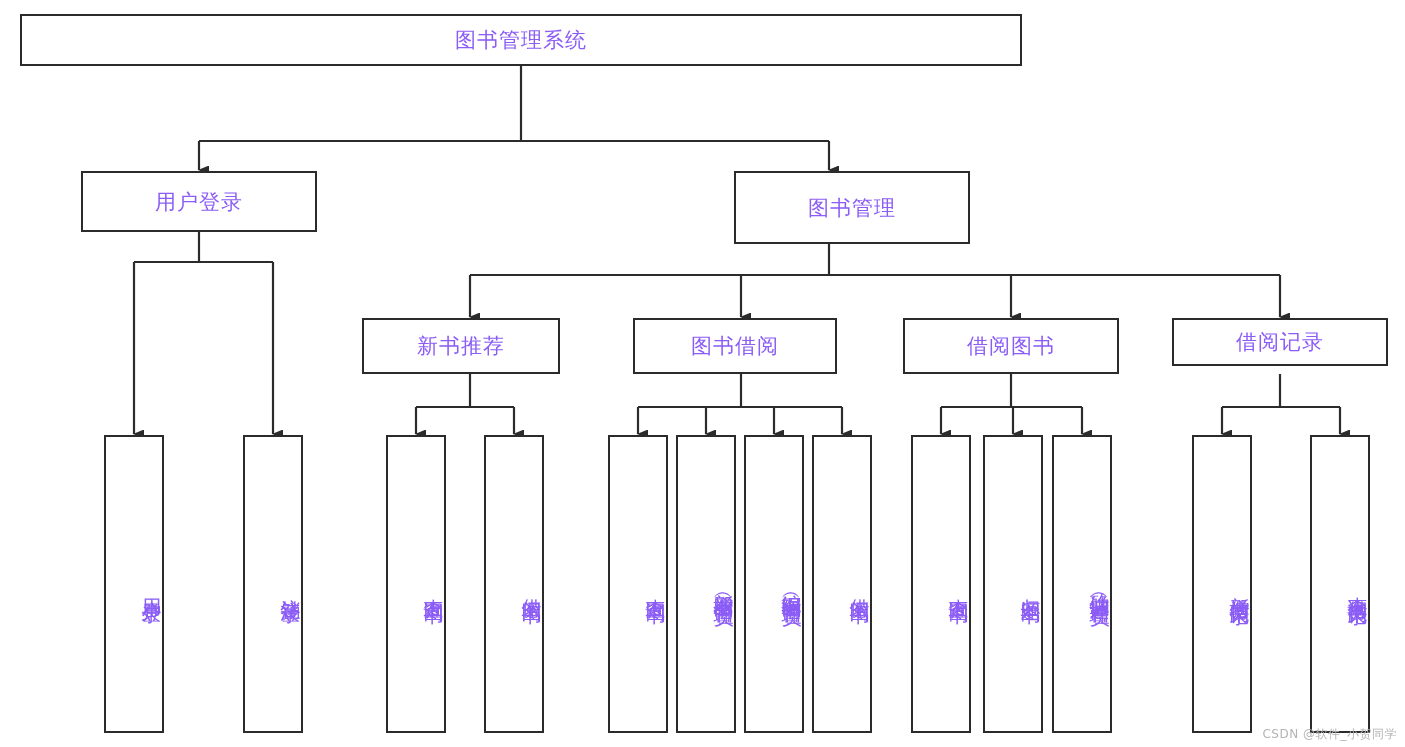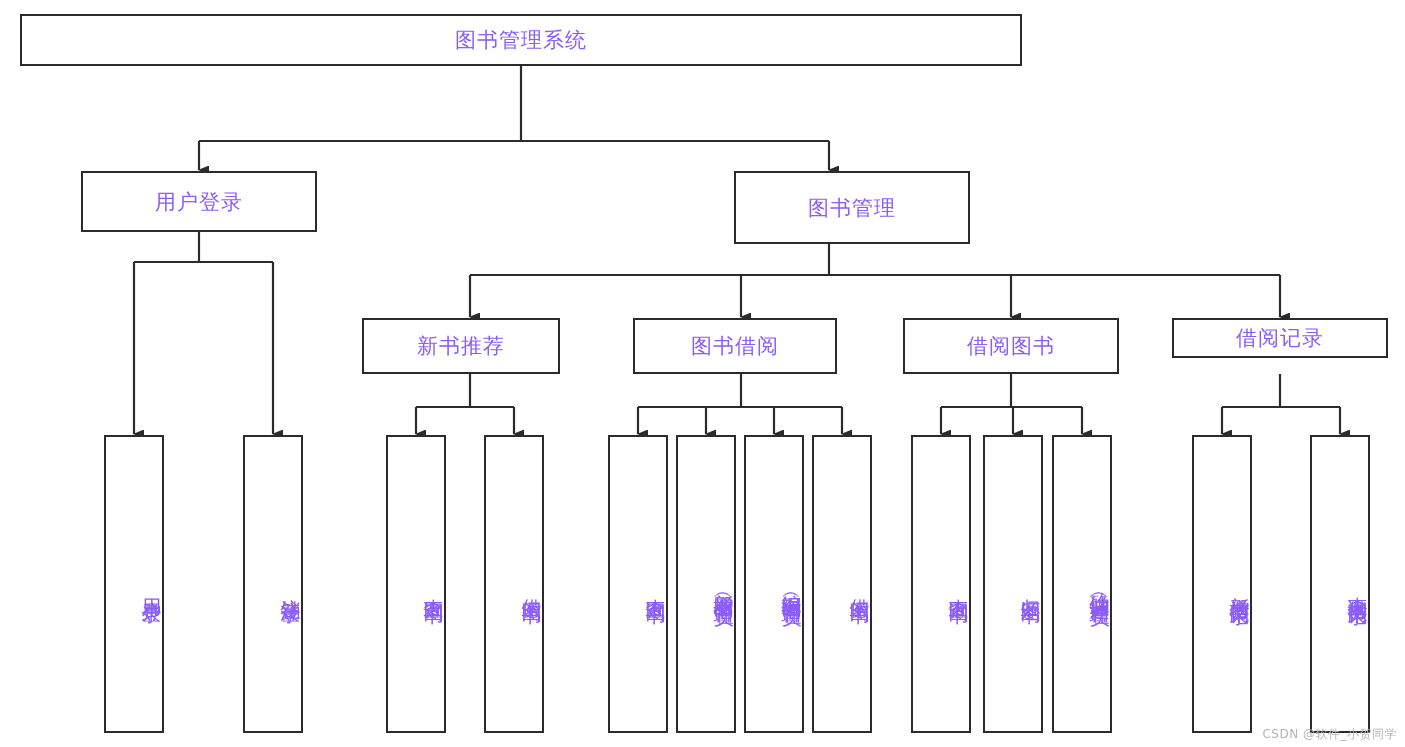--- a/index.html
+++ b/index.html
@@ -129,21 +129,21 @@
       </div>
       <div class="node horizontal" style="left: 362px; top: 318px; width: 198px; height: 56px;">
         <span class="node-label">新书推荐</span>
       </div>
       <div class="node horizontal" style="left: 633px; top: 318px; width: 204px; height: 56px;">
         <span class="node-label">图书借阅</span>
       </div>
       <div class="node horizontal" style="left: 903px; top: 318px; width: 216px; height: 56px;">
         <span class="node-label">借阅图书</span>
       </div>
-      <div class="node horizontal" style="left: 1172px; top: 318px; width: 216px; height: 40px;">
+      <div class="node horizontal" style="left: 1172px; top: 318px; width: 216px; height: 48px;">
         <span class="node-label">借阅记录</span>
       </div>
       <div class="node vertical" style="left: 104px; top: 435px; width: 60px; height: 298px;">
         <span class="node-label">用户登录</span>
       </div>
       <div class="node vertical" style="left: 243px; top: 435px; width: 60px; height: 298px;">
         <span class="node-label">注销登录</span>
       </div>
       <div class="node vertical" style="left: 386px; top: 435px; width: 60px; height: 298px;">
         <span class="node-label">查询图书</span>

